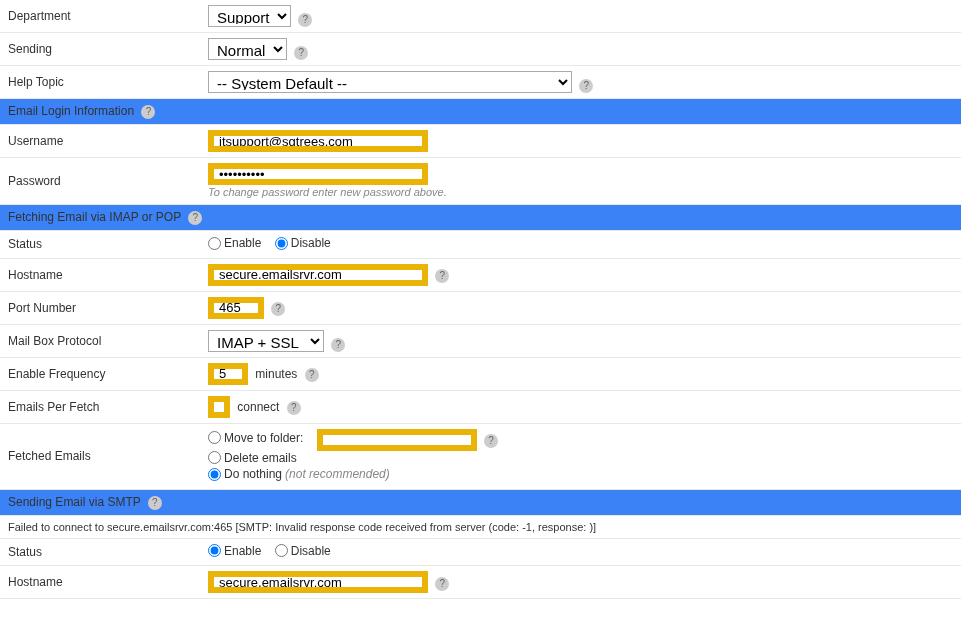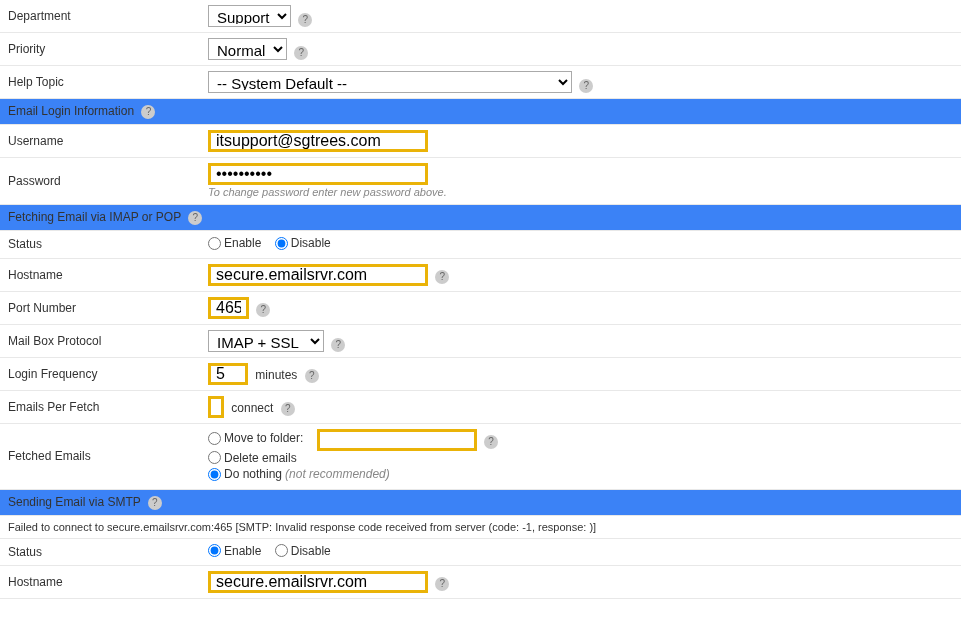--- a/index.html
+++ b/index.html
@@ -29,23 +29,23 @@
       font-weight: bold;
       padding: 5px 8px;
       color: #333;
     }
     .error-row td {
       color: #cc0000;
       font-size: 11px;
       padding: 3px 8px;
     }
     input[type="text"], input[type="password"] {
-      border: 3px solid #eab308;
+      border: 6px solid #eab308;
       padding: 3px 5px;
-      font-size: 16px;
+      font-size: 13px;
       height: 22px;
     }
     select {
       border: 1px solid #aaa;
       padding: 2px 4px;
       font-size: 15px;
       height: 22px;
       background: #fff;
     }
     .help-icon {
@@ -94,21 +94,21 @@
     <td>Department</td>
     <td>
       <select>
         <option>Support</option>
       </select>
       <span class="help-icon">?</span>
     </td>
   </tr>
 
   <tr>
-    <td>Priority</td>
+    <td>Sending</td>
     <td>
       <select>
         <option>Normal</option>
       </select>
       <span class="help-icon">?</span>
     </td>
   </tr>
 
   <tr>
     <td>Help Topic</td>
@@ -168,40 +168,40 @@
     <td>Hostname</td>
     <td>
       <input type="text" style="width: 220px;" value="secure.emailsrvr.com">
       <span class="help-icon">?</span>
     </td>
   </tr>
 
   <tr>
     <td>Port Number</td>
     <td>
-      <input type="text" style="width: 41px;" value="465">
+      <input type="text" style="width: 56px;" value="465">
       <span class="help-icon">?</span>
     </td>
   </tr>
 
   <tr>
     <td>Mail Box Protocol</td>
     <td>
       <select>
         <option>IMAP + SSL</option>
         <option>IMAP</option>
         <option>POP3</option>
         <option>POP3 + SSL</option>
       </select>
       <span class="help-icon">?</span>
     </td>
   </tr>
 
   <tr>
-    <td>Login Frequency</td>
+    <td>Enable Frequency</td>
     <td>
       <input type="text" style="width: 40px;" value="5">
       <span class="inline-label">minutes</span>
       <span class="help-icon">?</span>
     </td>
   </tr>
 
   <tr>
     <td>Emails Per Fetch</td>
     <td>

